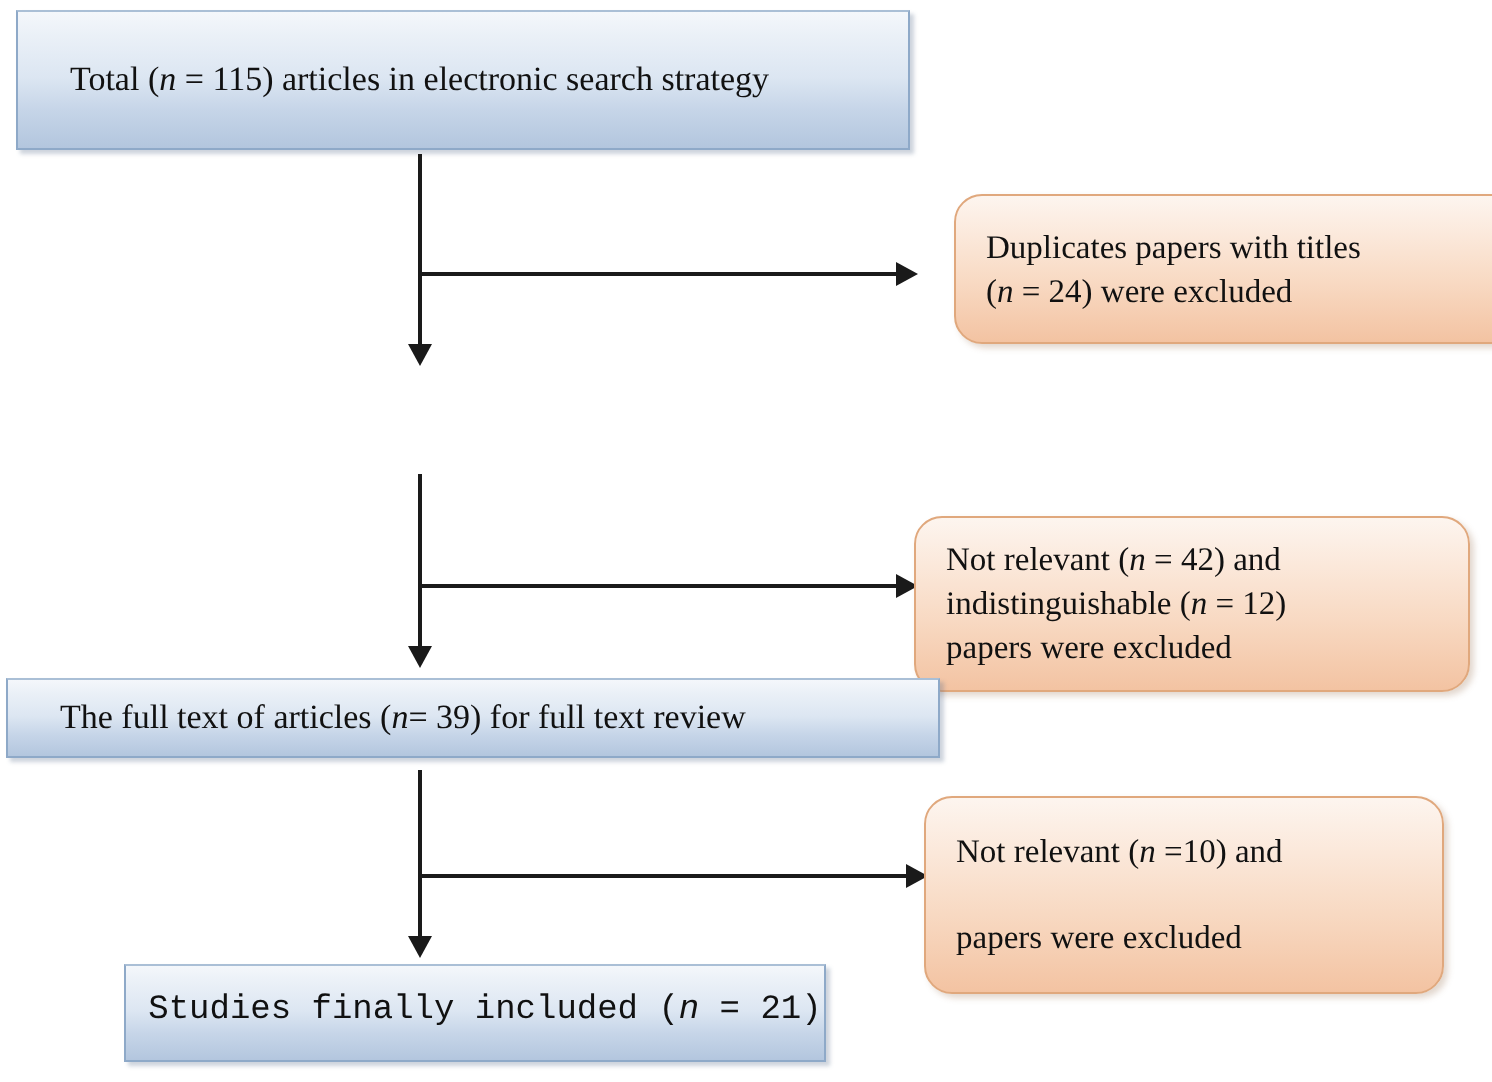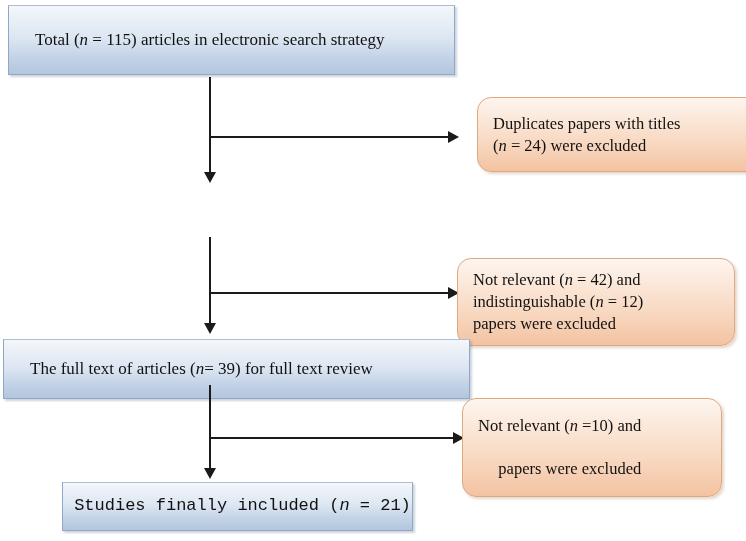--- a/index.html
+++ b/index.html
@@ -118,30 +118,30 @@
 
   <div class="vline" style="left:209px; top:237px; height:90px;"></div>
   <div class="arrow-down" style="left:204px; top:323px;"></div>
   <div class="hline" style="left:209px; top:292px; width:243px;"></div>
   <div class="arrow-right" style="left:448px; top:287px;"></div>
 
   <div class="excl-box" style="left:457px; top:242px; width:278px; height:88px;margin-top:16px;">
     <div class="txt"><span>Not relevant (</span><span class="it">n</span><span> = 42) and</span><br><span>indistinguishable (</span><span class="it">n</span><span> = 12)</span><br><span>papers were excluded</span></div>
   </div>
 
-  <div class="proc-box" style="left:3px; top:339px; width:467px; height:60px;">
+  <div class="proc-box" style="left:3px; top:339px; width:467px; height:40px;">
     <div class="txt"><span>The full text of articles (</span><span class="it">n</span><span>= 39) for full text review</span></div>
   </div>
 
   <div class="vline" style="left:209px; top:385px; height:87px;"></div>
   <div class="arrow-down" style="left:204px; top:468px;"></div>
   <div class="hline" style="left:209px; top:437px; width:248px;"></div>
   <div class="arrow-right" style="left:453px; top:432px;"></div>
 
-  <div class="excl-box" style="left:462px; top:398px; width:260px; height:99px;text-align:right;">
+  <div class="excl-box" style="left:462px; top:398px; width:260px; height:99px;">
     <div class="txt"><span>Not relevant (</span><span class="it">n</span><span> =10) and</span><br><br><span>papers were excluded</span></div>
   </div>
 
   <div class="proc-box centered" style="left:62px; top:482px; width:351px; height:49px;font-family:Liberation Mono, monospace;">
     <div class="txt"><span>Studies finally included (</span><span class="it">n</span><span> = 21)</span></div>
   </div>
 
 </div>
 
 </body></html>

